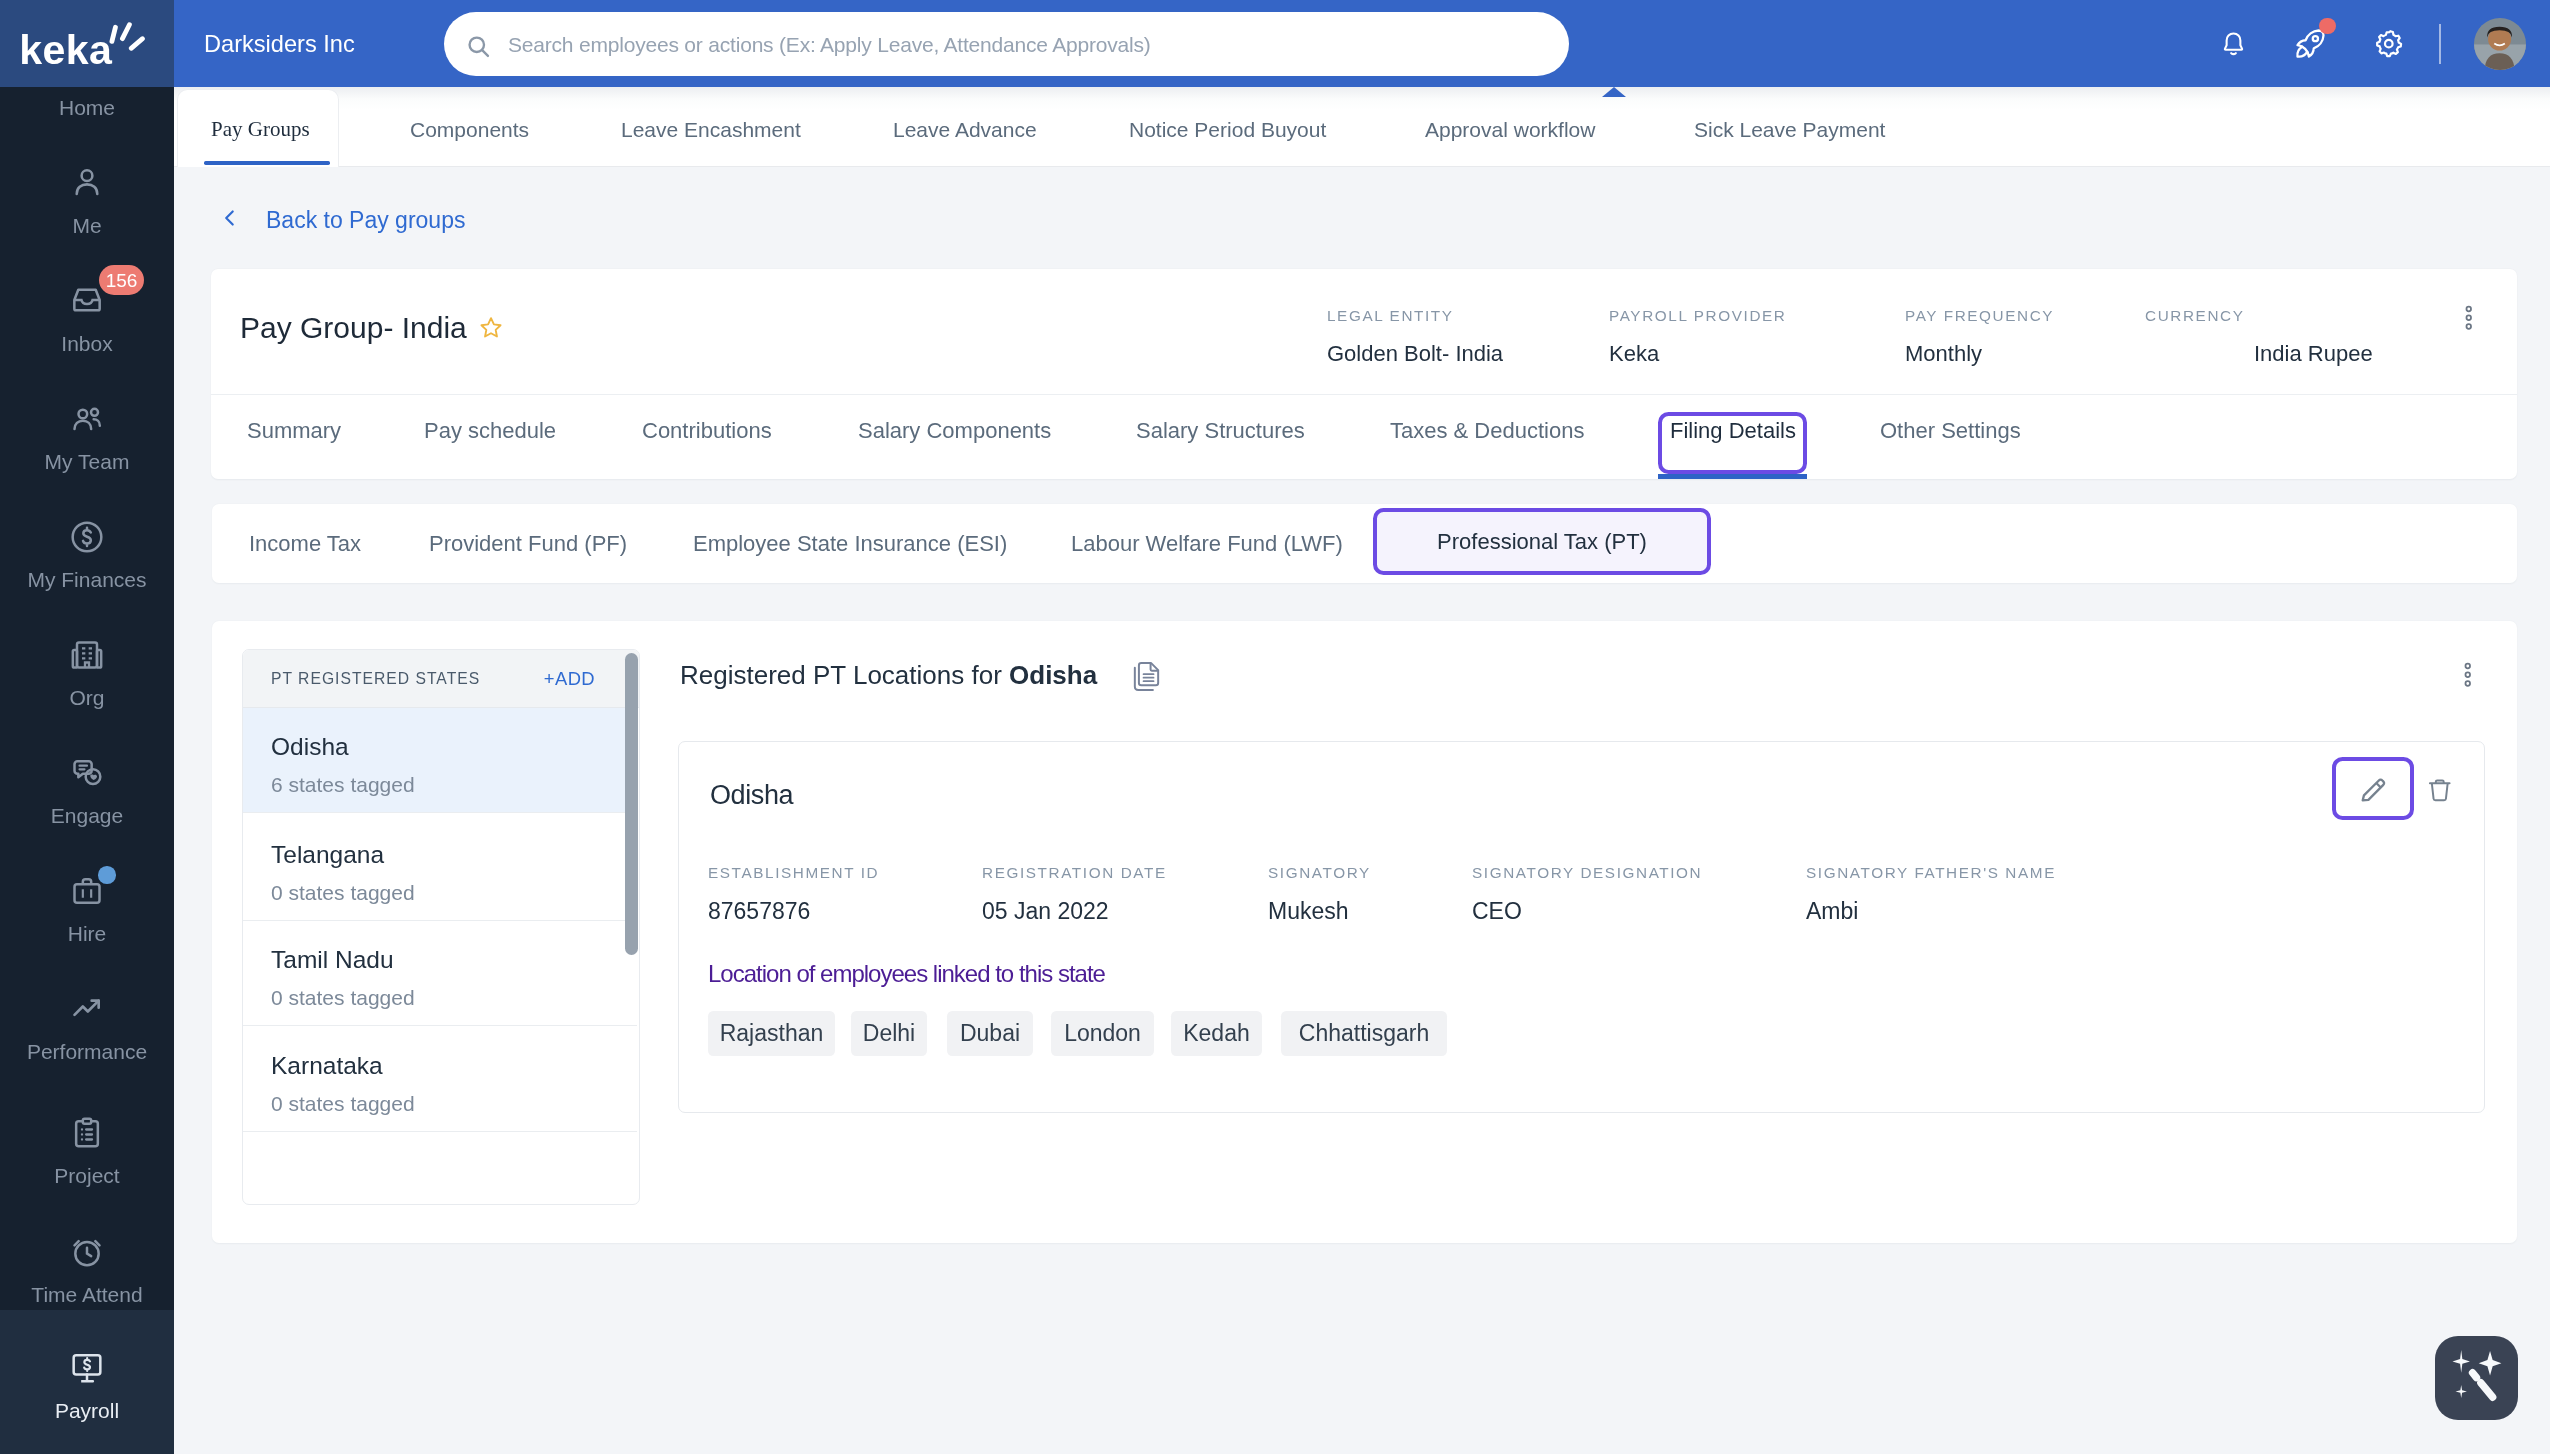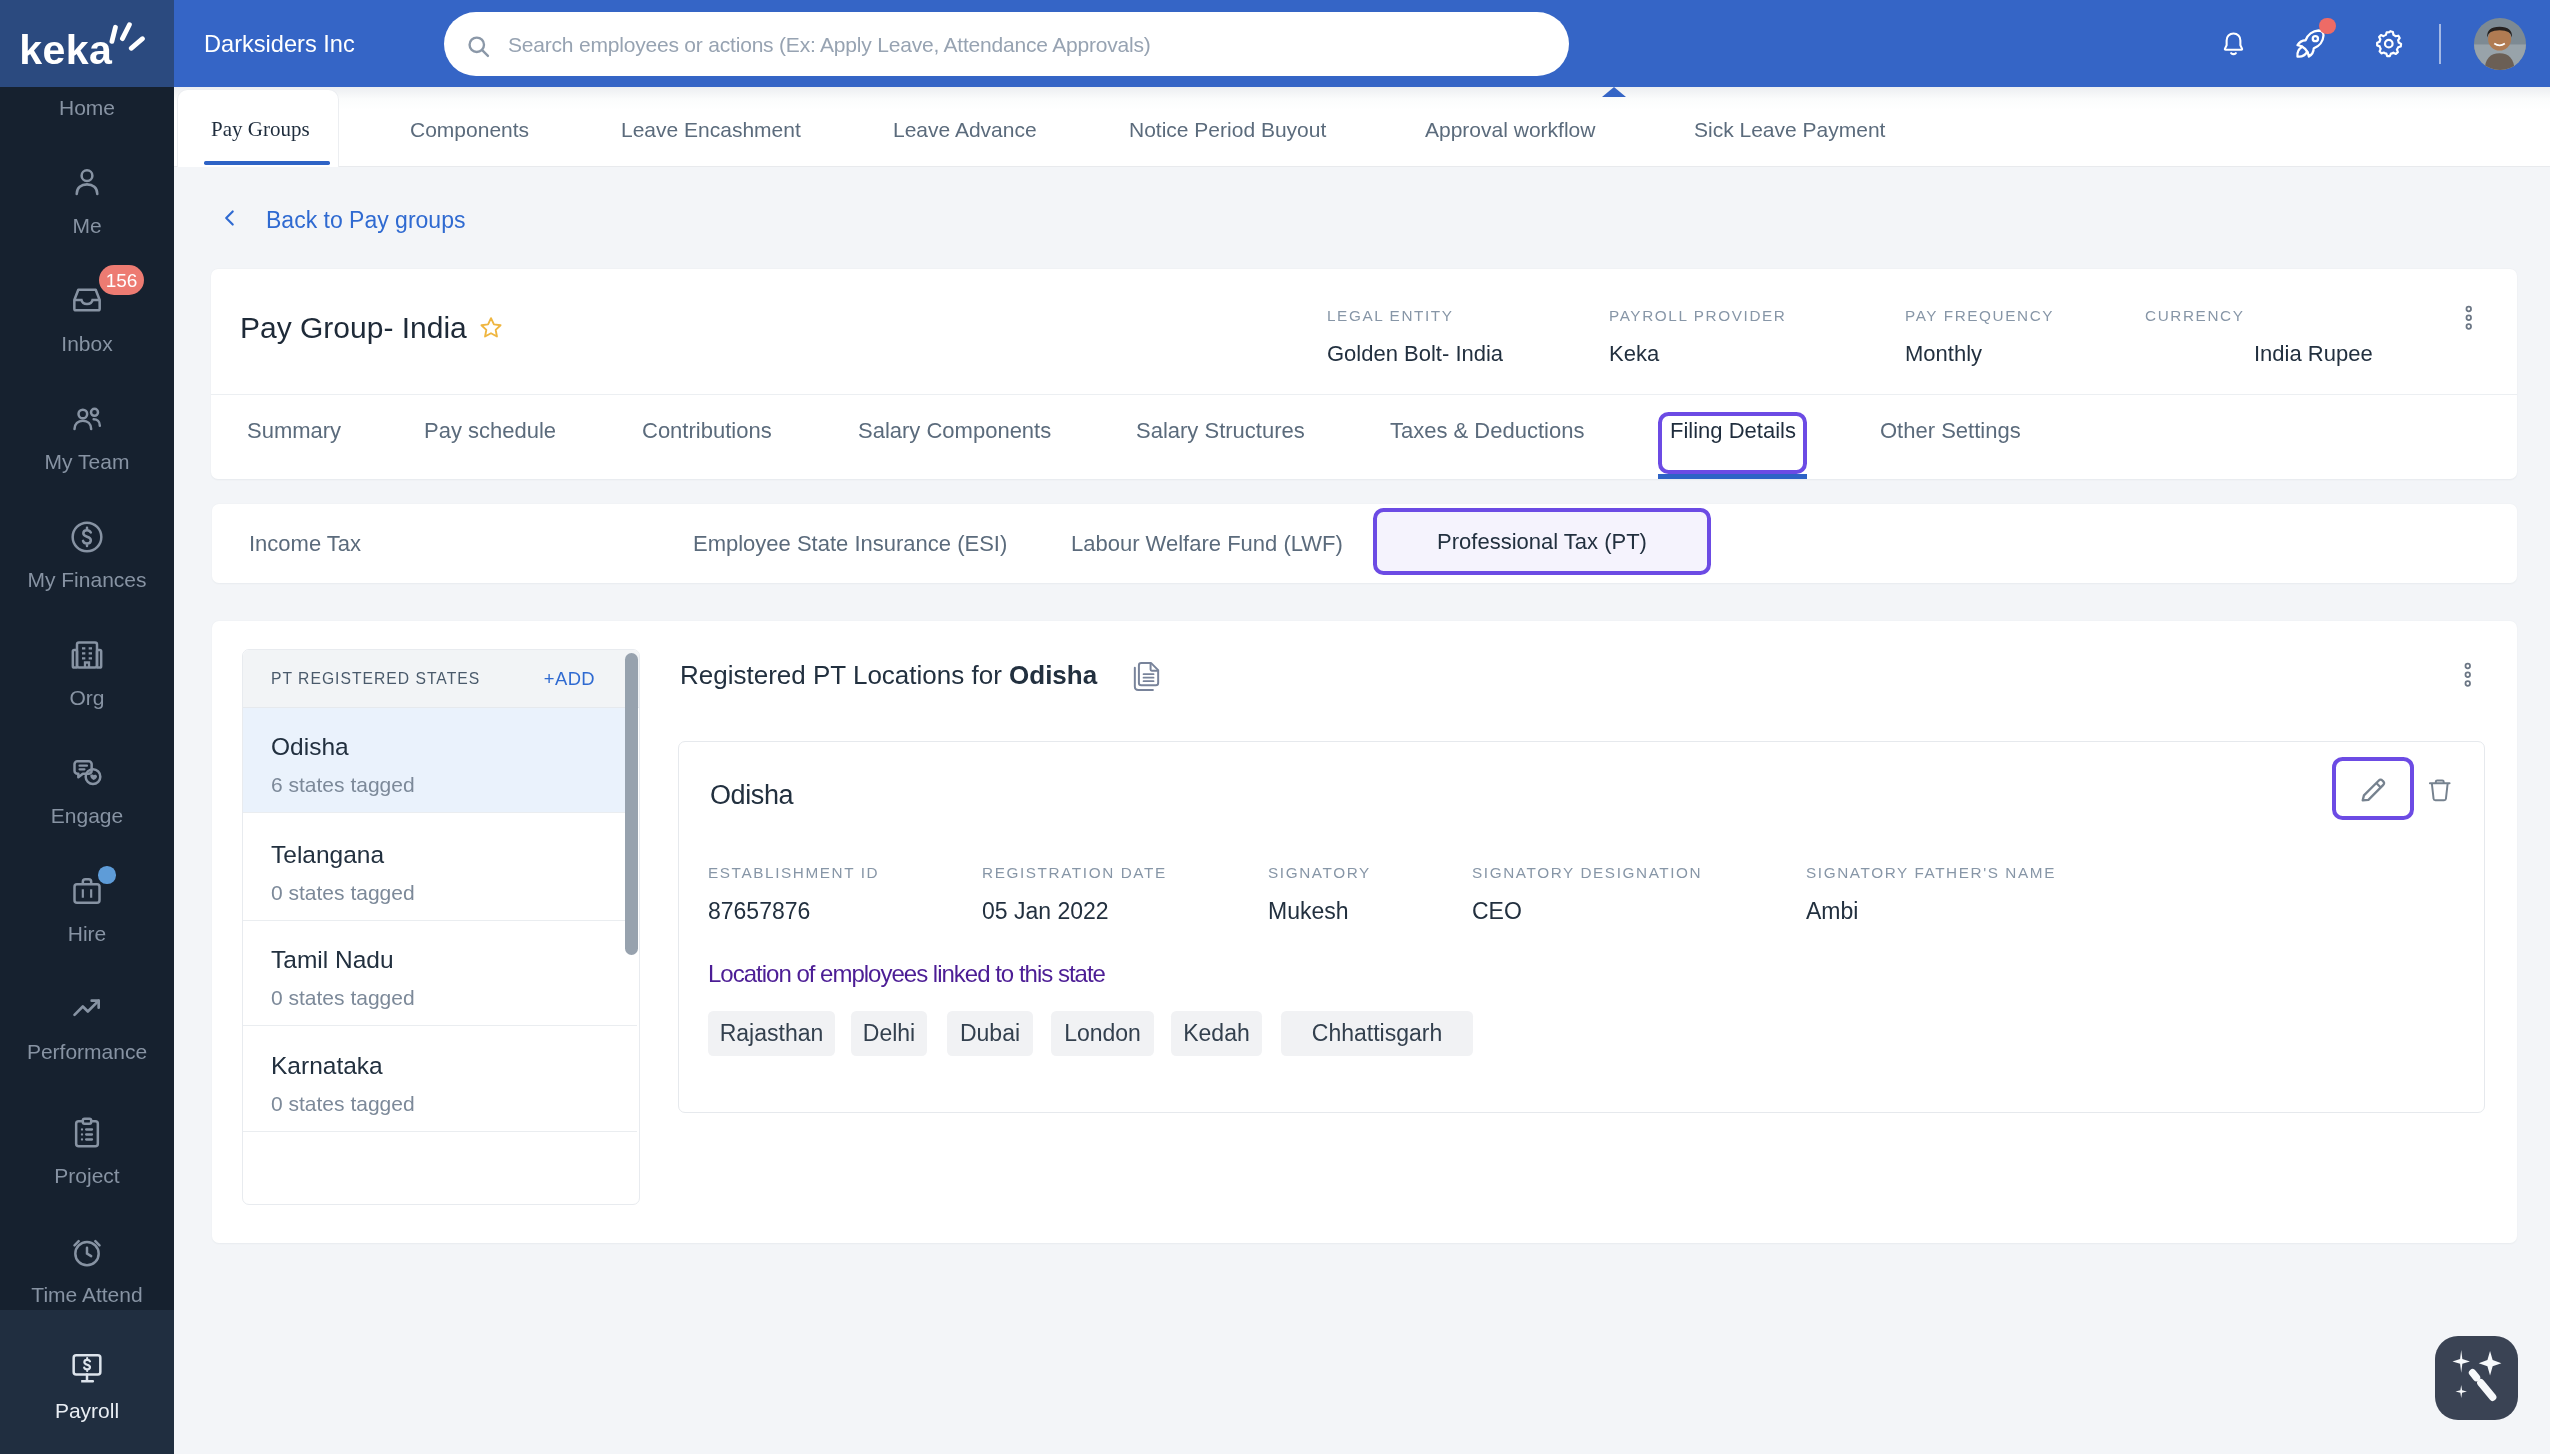--- a/index.html
+++ b/index.html
@@ -247,20 +247,21 @@
   <div class="ctab" style="left:925px;">Salary Structures</div>
   <div class="ctab" style="left:1179px;">Taxes &amp; Deductions</div>
   <div class="ctab active" style="left:1459px;">Filing Details</div>
   <div class="ctab" style="left:1669px;">Other Settings</div>
   <div class="pbox" style="left:1447px; top:143px; width:149px; height:62px;"></div>
   <div class="abs" style="left:1447px; top:205px; width:149px; height:5.2px; background:#2E63C6;"></div>
 </div>
 
 <div class="abs" id="itbar">
   <div class="itab" style="left:37px;">Income Tax</div>
+  <div class="itab" style="left:217px;">Provident Fund (PF)</div>
   <div class="itab" style="left:481px;">Employee State Insurance (ESI)</div>
   <div class="itab" style="left:859px;">Labour Welfare Fund (LWF)</div>
   <div class="abs" id="ptbox">Professional Tax (PT)</div>
 </div>
 
 <div class="abs" id="card3">
   <div class="abs" id="lpanel">
     <div class="abs" id="lphead">
       <div class="t">PT REGISTERED STATES</div>
       <div class="add">+ADD</div>
@@ -318,21 +319,21 @@
     <div class="iclabel" style="left:793px;">SIGNATORY DESIGNATION</div>
     <div class="icval" style="left:793px;">CEO</div>
     <div class="iclabel" style="left:1127px;">SIGNATORY FATHER'S NAME</div>
     <div class="icval" style="left:1127px;">Ambi</div>
     <div class="abs" id="locline">Location of employees linked to this state</div>
     <div class="tag" style="left:29px; width:127px;">Rajasthan</div>
     <div class="tag" style="left:172px; width:76px;">Delhi</div>
     <div class="tag" style="left:268px; width:86px;">Dubai</div>
     <div class="tag" style="left:372px; width:103px;">London</div>
     <div class="tag" style="left:492px; width:91px;">Kedah</div>
-    <div class="tag" style="left:602px; width:192px;">Chhattisgarh</div>
+    <div class="tag" style="left:602px; width:166px;">Chhattisgarh</div>
   </div>
 </div>
 
 <div class="abs" id="wand">
   <svg width="83" height="84" viewBox="0 0 95 96">
     <g fill="#F7F9FB">
       <path d="M30 16 L31.3 26.2 L40 29 L31.3 31.8 L30 42 L28.7 31.8 L20 29 L28.7 26.2 Z"></path>
       <path d="M63 17 L66 27.5 L76 31 L66 34.5 L63 45 L60 34.5 L50 31 L60 27.5 Z"></path>
       <path d="M30 56 L31 62 L36.5 63.5 L31 65 L30 71 L29 65 L23.5 63.5 L29 62 Z"></path>
     </g>

